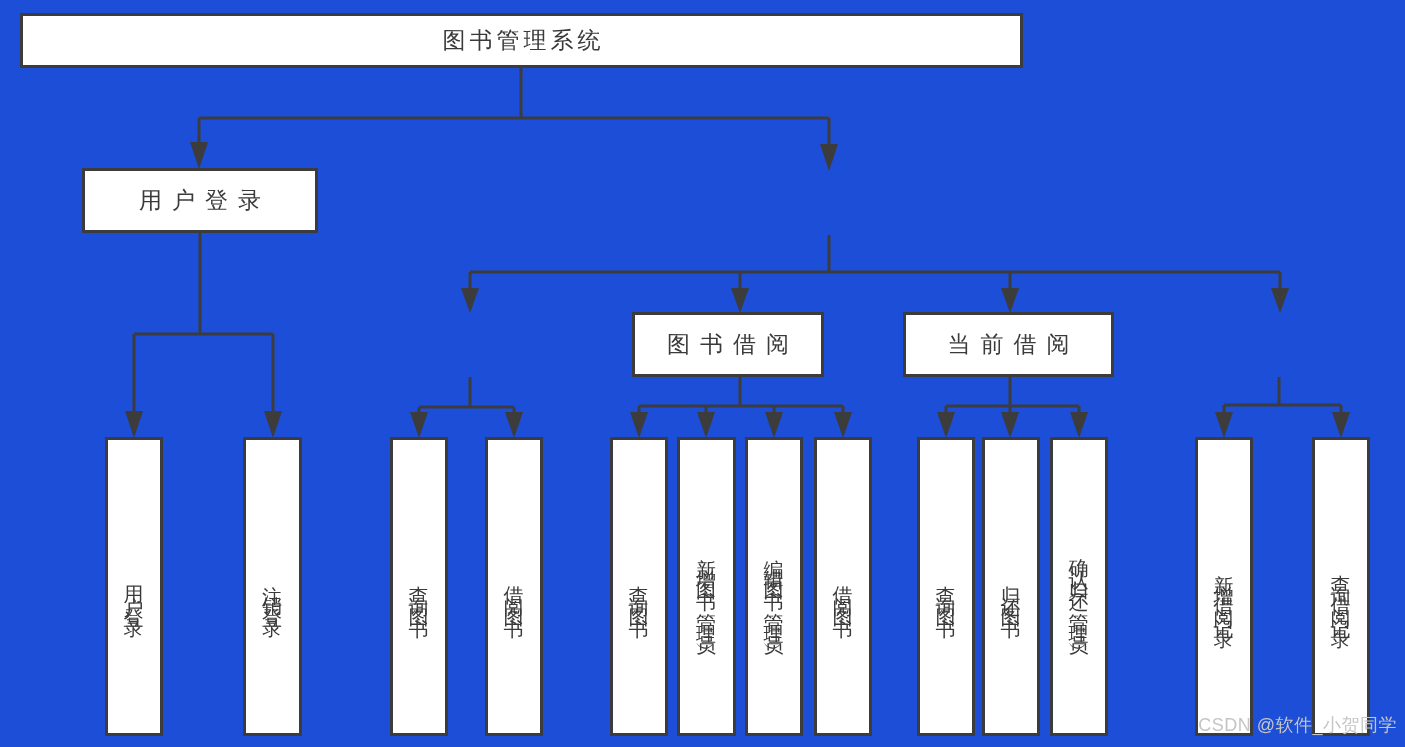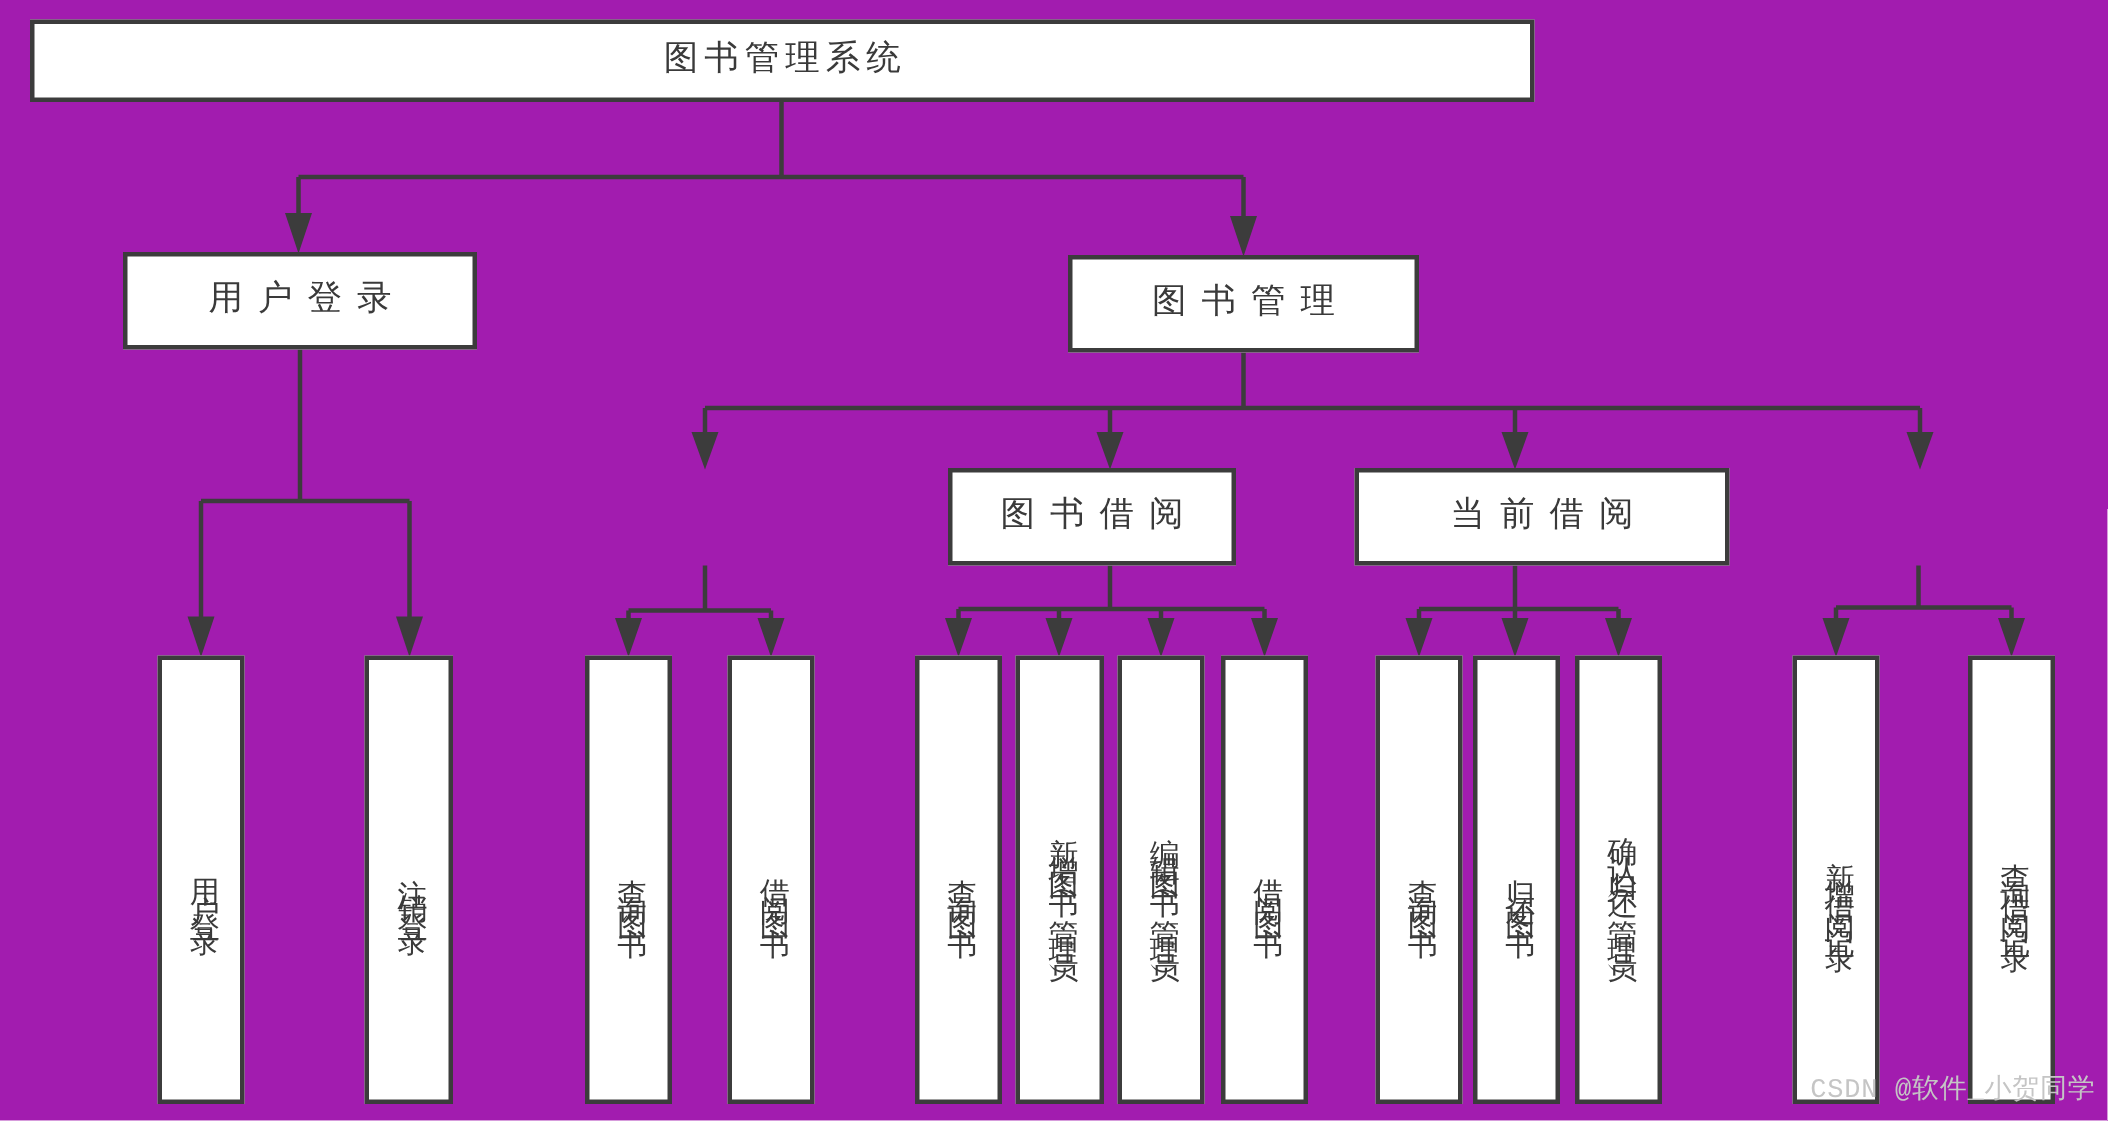--- a/index.html
+++ b/index.html
@@ -1,20 +1,20 @@
 <!DOCTYPE html>
 <html><head>
 <meta charset="utf-8">
 <style>
   html,body{margin:0;padding:0;background:#ffffff;}
   .stage{
     position:relative;
     width:1405px;height:747px;
-    background:#a21caf;
-    font-family:Liberation Mono, monospace;
+    background:#1d4ed8;
+    font-family:Liberation Sans, sans-serif;
     overflow:hidden;
   }
   .wires{position:absolute;left:0;top:0;z-index:0;}
   .node{
     position:absolute;
     background:#ffffff;
     border:3px solid #3c3c3c;
     display:flex;align-items:center;justify-content:center;
     box-sizing:border-box;
     z-index:1;
@@ -82,28 +82,25 @@
     </g>
   </svg>
 
   <div class="node" style="left:20px;top:13px;width:1003px;height:55px">
     <span class="hlabel tight">图书管理系统</span>
   </div>
 
   <div class="node" style="left:82px;top:168px;width:236px;height:65px">
     <span class="hlabel">用户登录</span>
   </div>
-  <div class="node" style="left:712px;top:170px;width:234px;height:65px">
-    <span class="hlabel">图书管理</span>
-  </div>
 
   <div class="node" style="left:632px;top:312px;width:192px;height:65px">
     <span class="hlabel">图书借阅</span>
   </div>
-  <div class="node" style="left:903px;top:312px;width:250px;height:65px">
+  <div class="node" style="left:903px;top:312px;width:211px;height:65px">
     <span class="hlabel">当前借阅</span>
   </div>
 
   <div class="node" style="left:105px;top:437px;width:58px;height:299px">
     <span class="vlabel">用户登录</span>
   </div>
   <div class="node" style="left:243px;top:437px;width:59px;height:299px">
     <span class="vlabel">注销登录</span>
   </div>
 

